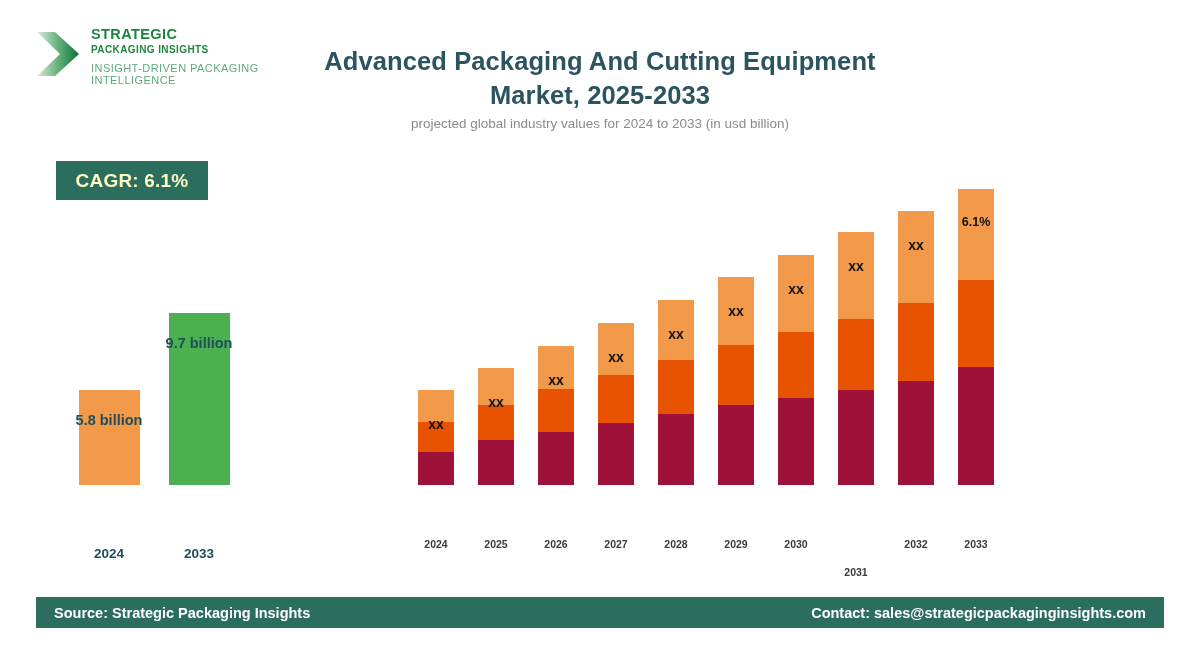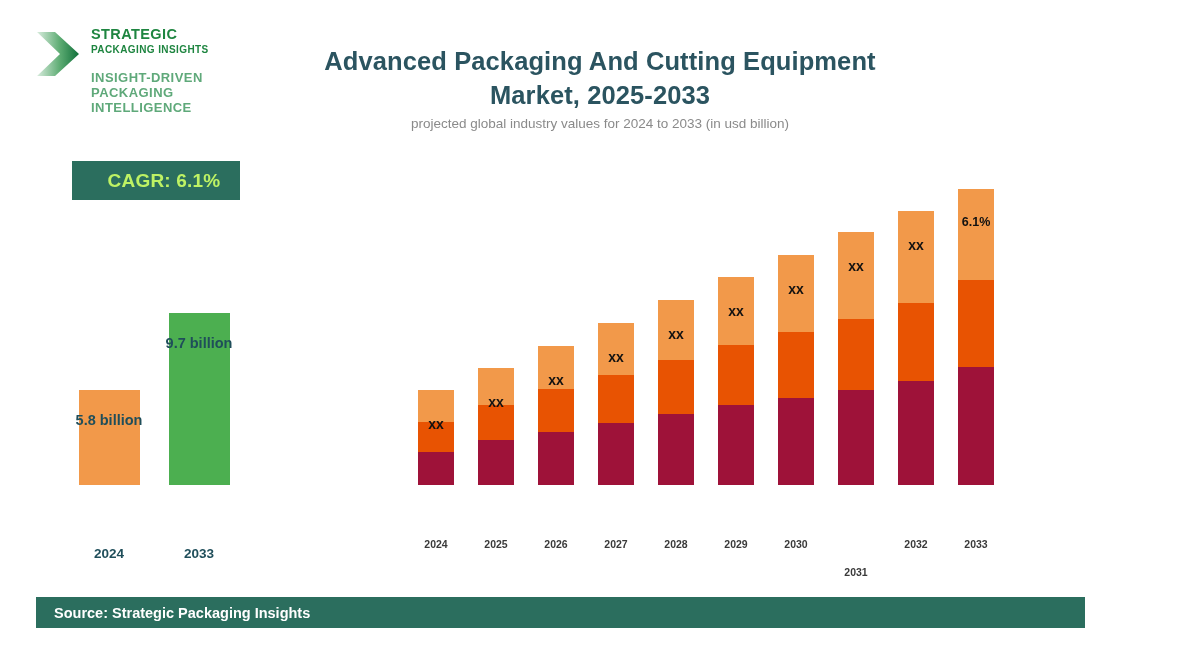--- a/index.html
+++ b/index.html
@@ -7,39 +7,39 @@
     width:1200px;height:650px;background:#ffffff;
     font-family:"Liberation Sans", sans-serif;
     position:relative;overflow:hidden;
   }
   
   #logo{position:absolute;left:33px;top:25px;width:230px;height:60px;}
   #logo-mark{position:absolute;left:0;top:4px;width:52px;height:50px;}
   #logo-text{position:absolute;left:58px;top:2px;}
   .logo-line1{font-size:14.5px;font-weight:bold;color:#1E8540;letter-spacing:.4px;line-height:15px;}
   .logo-line2{font-size:10px;font-weight:bold;color:#1E8540;letter-spacing:.4px;line-height:16px;}
-  .logo-tag{font-size:13px;font-weight:bold;color:#5FA97A;letter-spacing:.45px;margin-top:12px;}
+  .logo-tag{font-size:11px;font-weight:normal;color:#5FA97A;letter-spacing:.45px;margin-top:4px;}
 
   
   #title{
     position:absolute;left:300px;top:44px;width:600px;
     text-align:center;font-size:25.5px;font-weight:bold;
     color:#2B5460;line-height:34px;letter-spacing:.1px;
   }
   #subtitle{
     position:absolute;left:300px;top:116px;width:600px;
     text-align:center;font-size:13.5px;color:#8A8A8A;
   }
 
   
   #cagr-badge{
-    position:absolute;left:72px;top:161px;width:152px;height:39px;
-    background:#2B6E5E;color:#bef264;
+    position:absolute;left:56px;top:161px;width:152px;height:39px;
+    background:#2B6E5E;color:#fef9c3;
     display:flex;align-items:center;justify-content:center;
-    font-size:19px;font-weight:bold;letter-spacing:.2px;padding-left:16px;
+    font-size:19px;font-weight:bold;letter-spacing:.2px;
   }
 
   
   #left-chart{position:absolute;left:0;top:0;width:300px;height:600px;}
   .lbar{position:absolute;bottom:115px;width:61px;}
   .lbar-label{
     position:absolute;text-align:center;width:120px;
     font-size:14.5px;font-weight:bold;color:#1F4E5A;
   }
   .lbar-year{
@@ -56,21 +56,21 @@
     font-size:14px;font-weight:bold;color:#111111;
   }
   .sbar-label.pct{font-size:12.5px;}
   .sbar-year{
     position:absolute;top:538px;width:70px;text-align:center;
     font-size:10.5px;font-weight:bold;color:#3A3A3A;
   }
 
   
   #footer{
-    position:absolute;left:36px;top:597px;width:1049px;height:31px;
+    position:absolute;left:36px;top:597px;width:1128px;height:31px;
     background:#2B6E5E;display:flex;align-items:center;
   }
   #footer-source{
     position:absolute;left:18px;color:#ffffff;
     font-size:14.5px;font-weight:bold;
   }
   #footer-contact{
     position:absolute;right:18px;color:#ffffff;
     font-size:14.5px;font-weight:bold;
   }
@@ -180,13 +180,14 @@
       <div class="seg" style="height: 91px; background: rgb(242, 153, 74);"></div>
       <div class="seg" style="height: 87px; background: rgb(232, 83, 2);"></div>
       <div class="seg" style="height: 118px; background: rgb(158, 18, 57);"></div>
     </div>
     <div class="sbar-label pct" style="left: 541px; top: 215px; color: rgb(17, 17, 17);">6.1%</div>
     <div class="sbar-year" style="left: 541px; color: rgb(58, 58, 58);">2033</div>
   </div>
 
 <div id="footer">
   <span id="footer-source">Source: Strategic Packaging Insights</span>
+  <span id="footer-contact">Contact: sales@strategicpackaginginsights.com</span>
 </div>
 
 </body></html>

